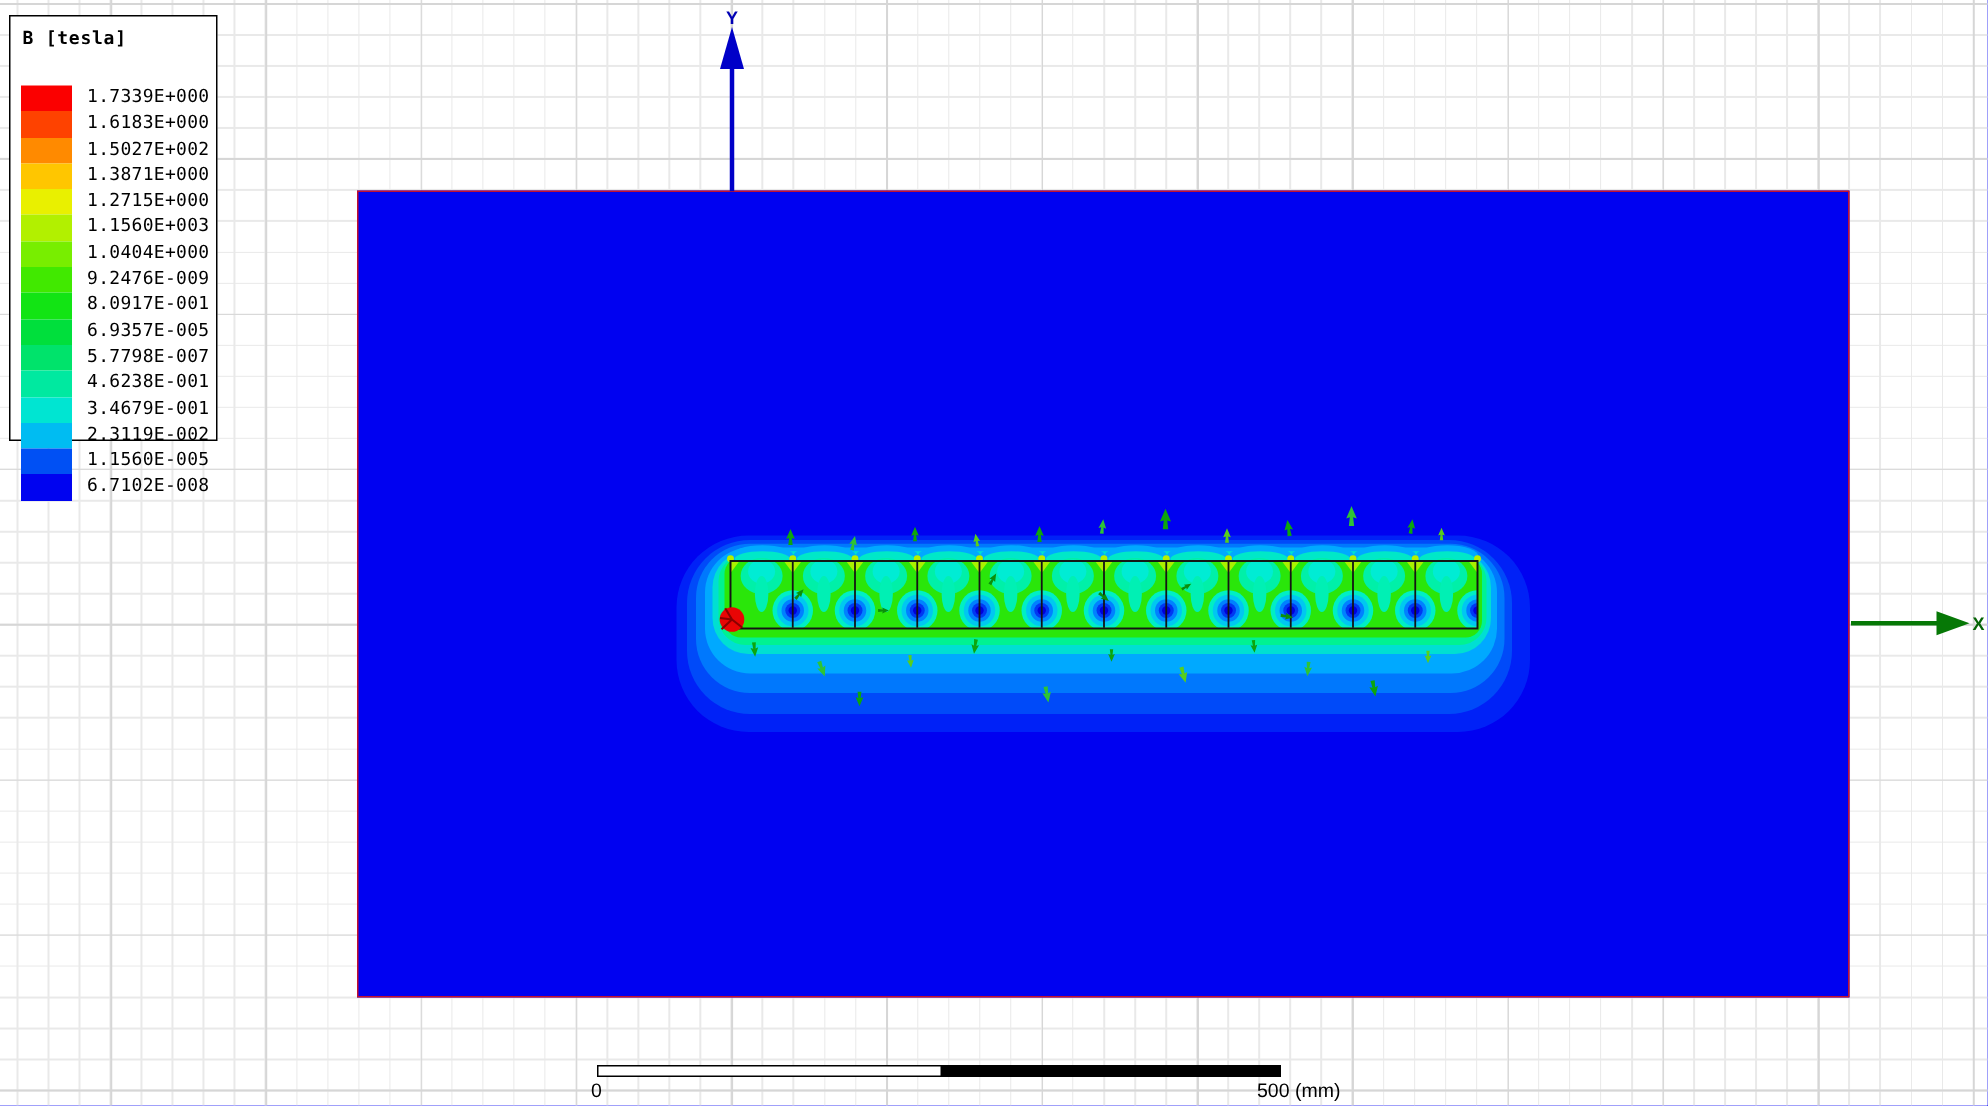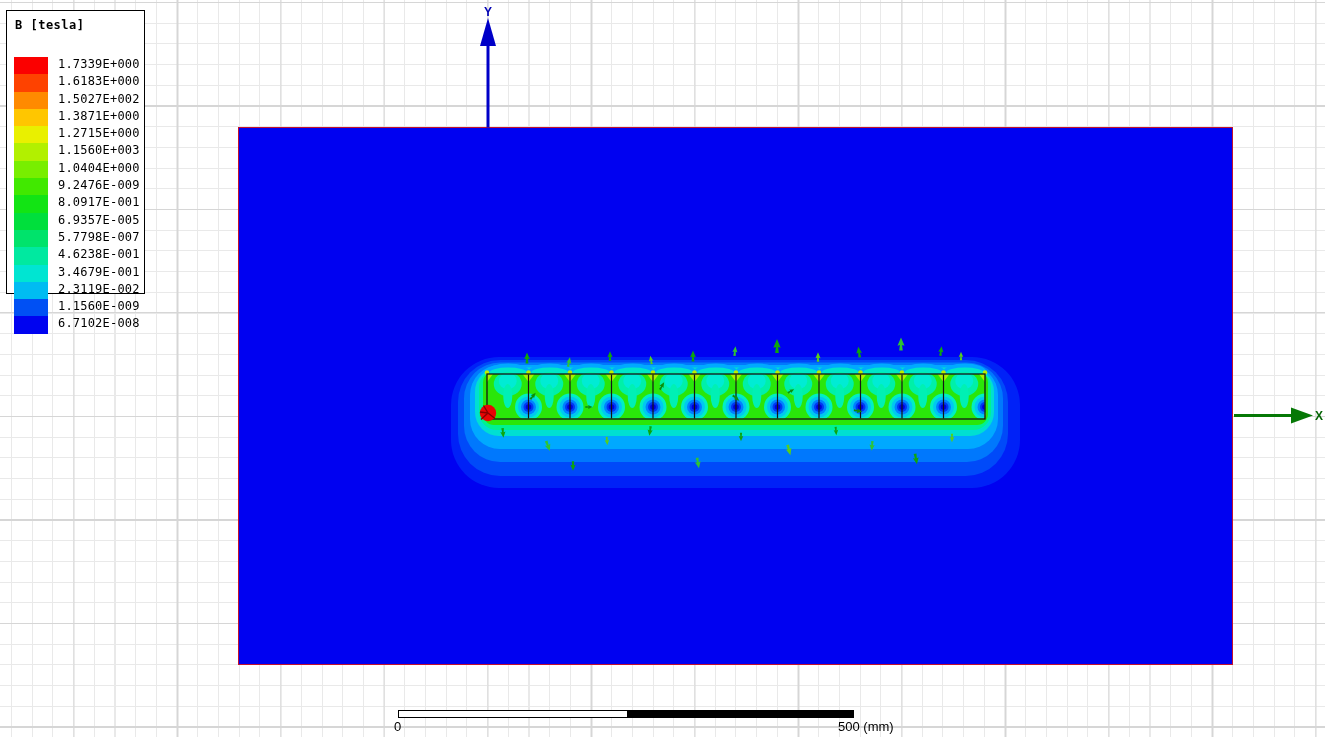--- a/index.html
+++ b/index.html
@@ -246,21 +246,21 @@
         <div class="lrow">
           <div class="lsw" style="background: rgb(0, 229, 210);"></div>
           <span class="llb">3.4679E-001</span>
         </div>
         <div class="lrow">
           <div class="lsw" style="background: rgb(0, 188, 242);"></div>
           <span class="llb">2.3119E-002</span>
         </div>
         <div class="lrow">
           <div class="lsw" style="background: rgb(0, 80, 244);"></div>
-          <span class="llb">1.1560E-009</span>
+          <span class="llb">1.1560E-005</span>
         </div>
         <div class="lrow">
           <div class="lsw" style="background: rgb(0, 3, 240);"></div>
           <span class="llb">6.7102E-008</span>
         </div>
       </div>
   </div>
 
   <div class="sbar-white"></div>
   <div class="sbar-black"></div>

